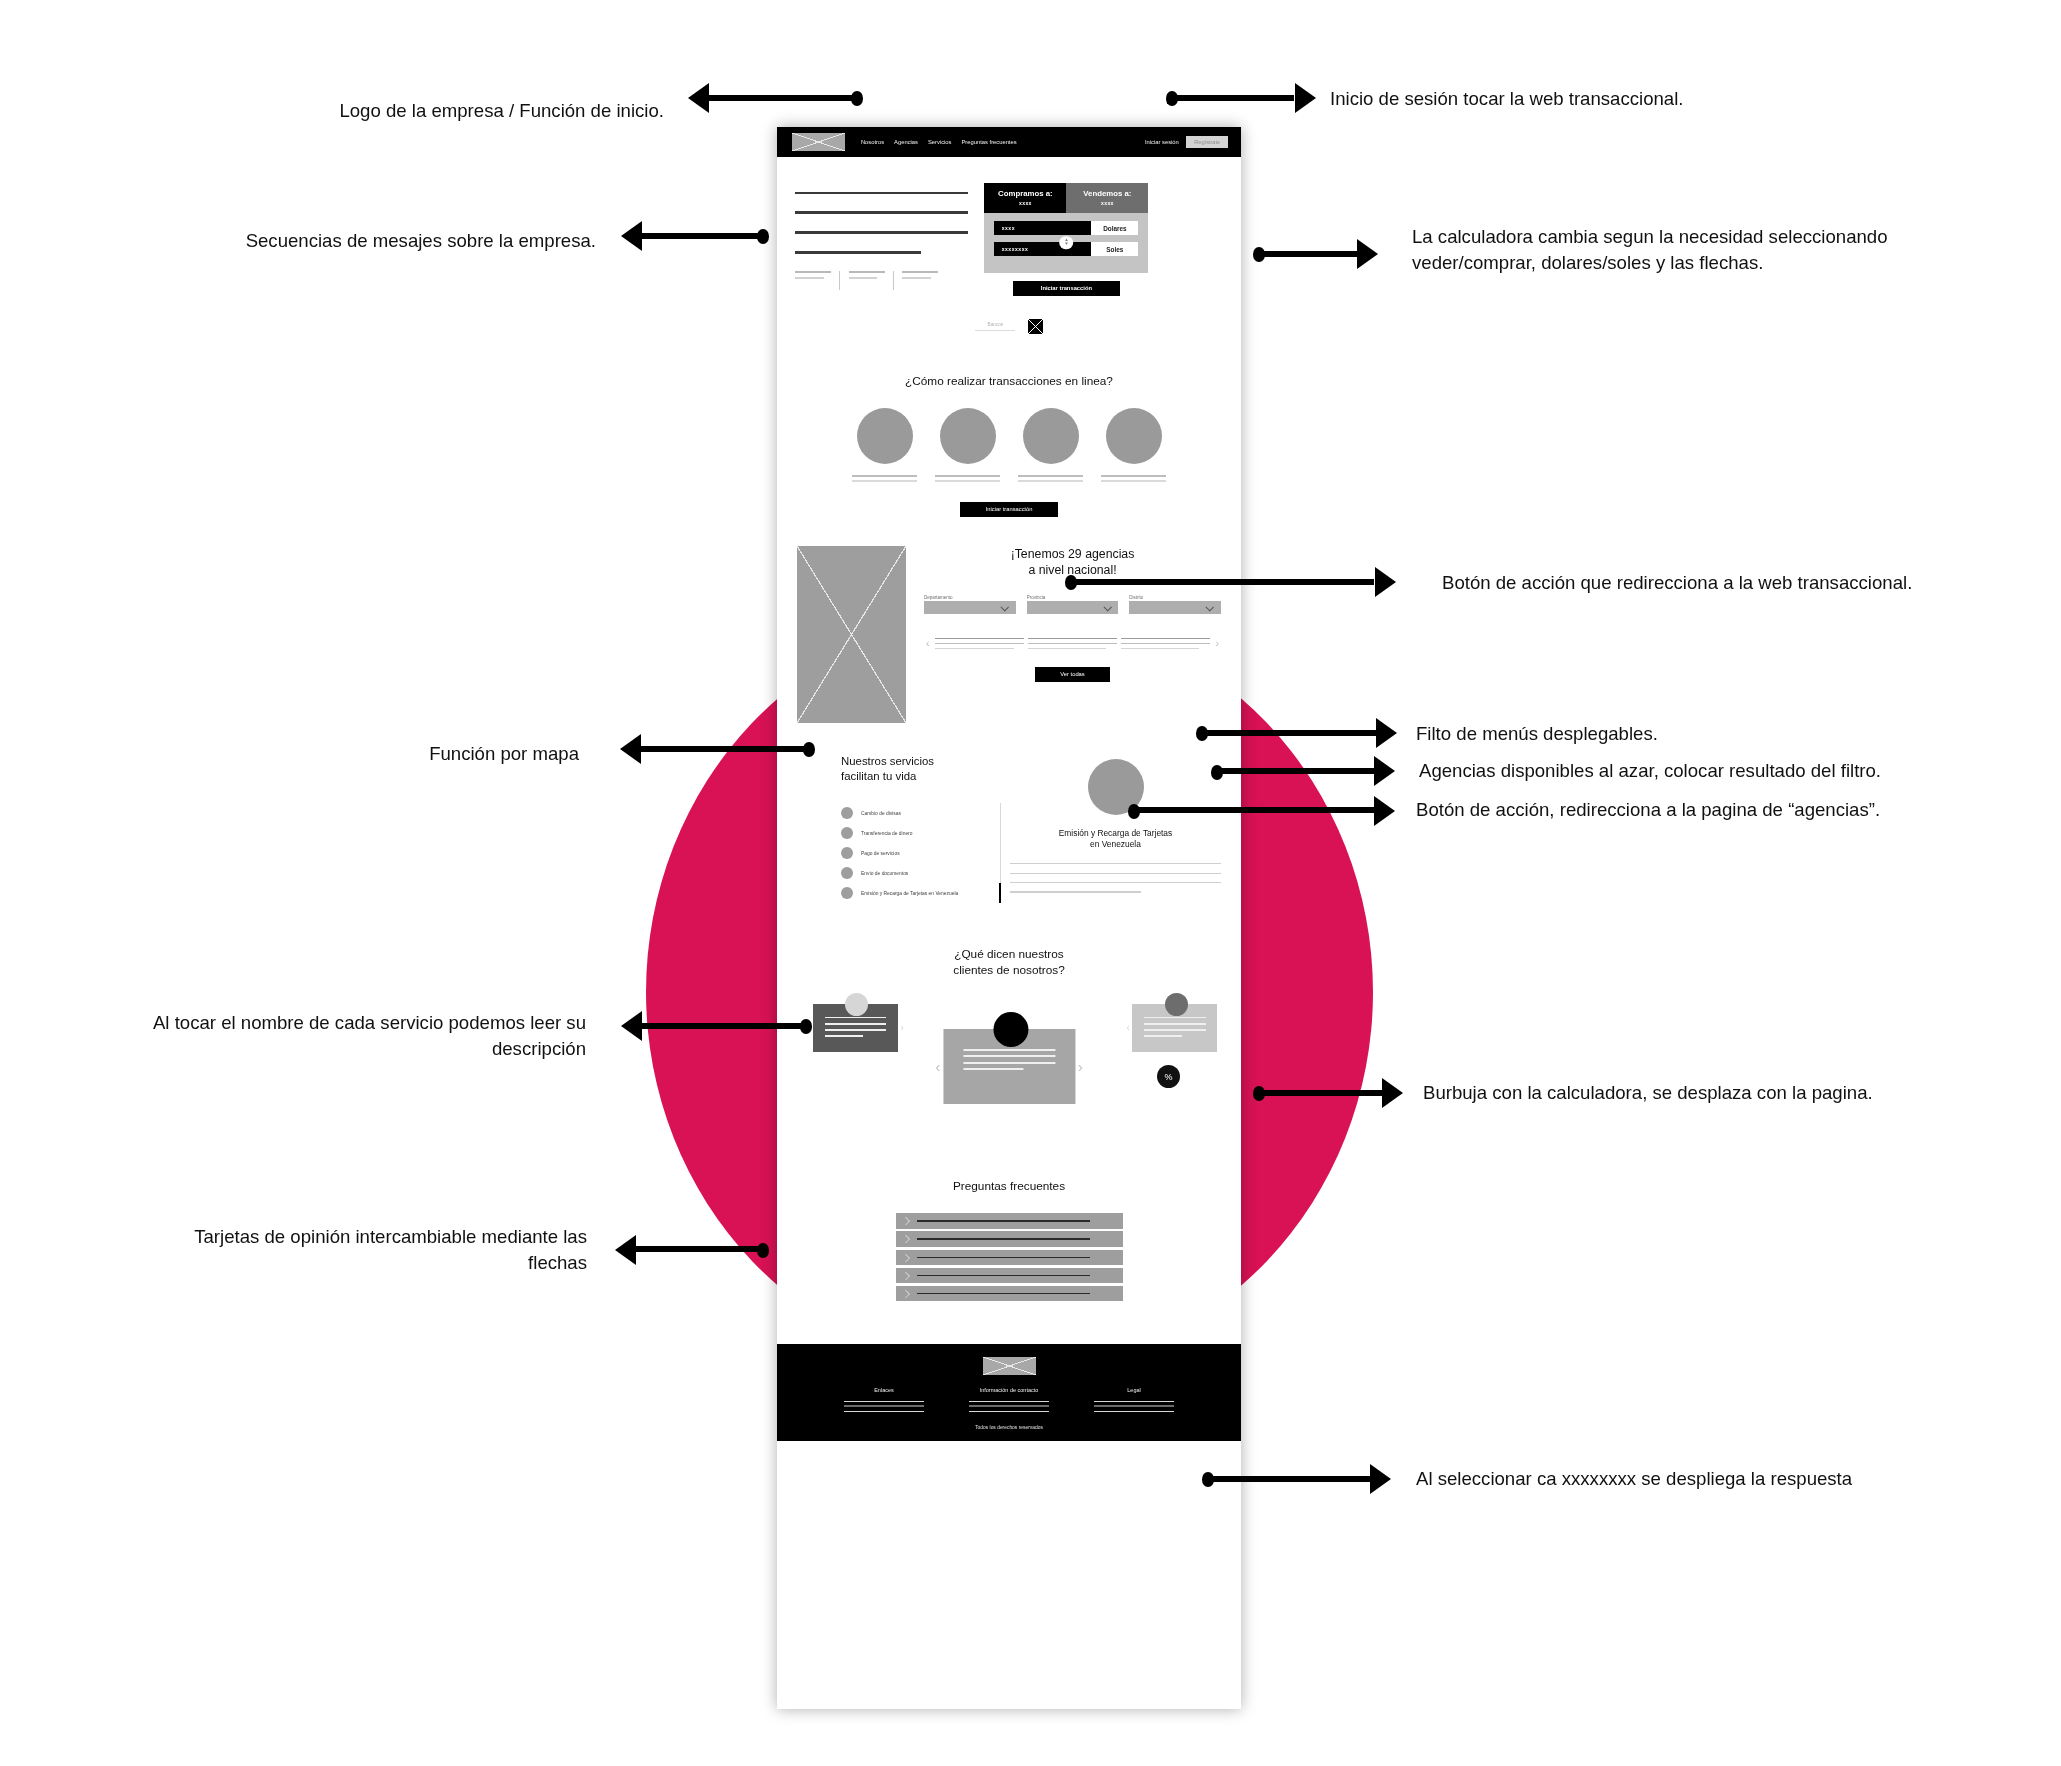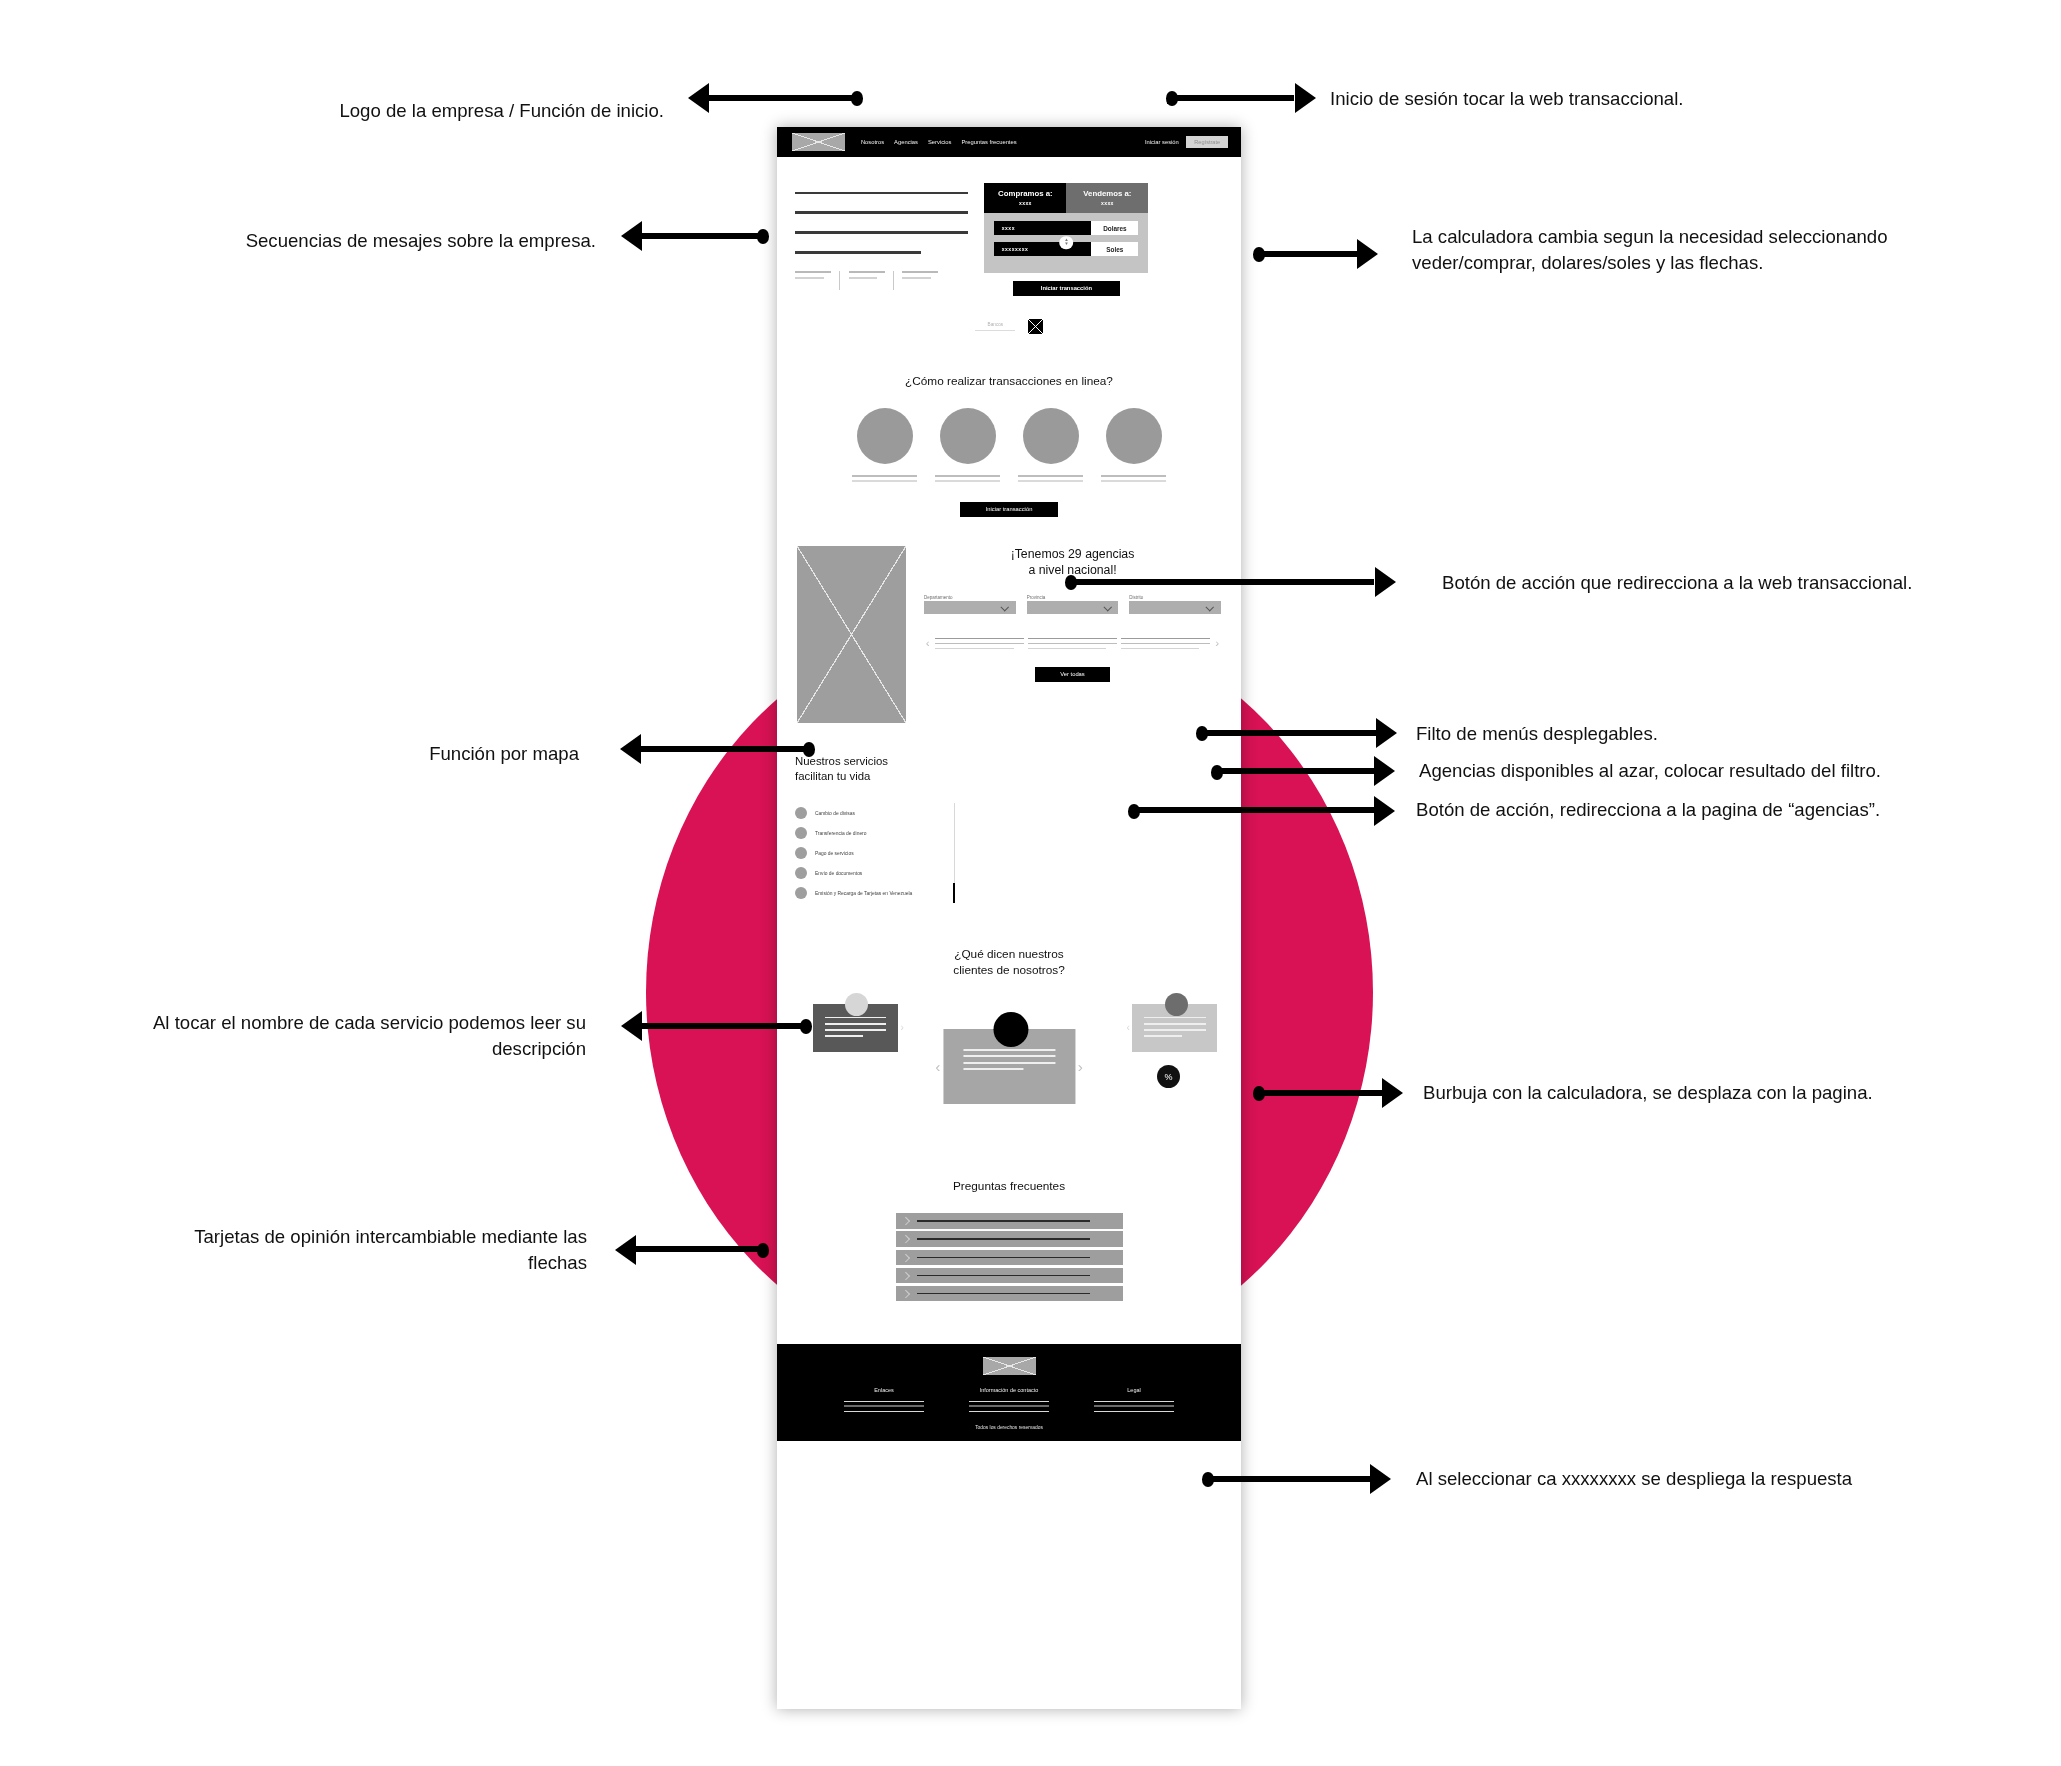--- a/index.html
+++ b/index.html
@@ -142,21 +142,21 @@
   .ag-cards { display:flex; align-items:center; margin-top: 23.6px; gap:3.6px; }
   .arrow-l, .arrow-r { font-size:11.8px; color:#bfbfbf; line-height:1; padding:0 1.8px; }
   .ag-card { flex:1; }
   .ag-card .a1 { height:1.7px; background:#9b9b9b; }
   .ag-card .a2 { height:1.3px; background:#bdbdbd; margin-top:3.6px; }
   .ag-card .a3 { height:1.3px; background:#d4d4d4; margin-top:3.6px; width:88%; }
   .ag-cta { width:75px; margin: 17.3px auto 0; }
 
   
   .services { display:flex; padding: 31px 20px 0 18px; gap: 9px; }
-  .sv-left { width: 160px; }
+  .sv-left { width: 160px; margin-left: 46px; }
   .sv-head { font-size:11.4px; line-height:1.3; color:#111; }
   .sv-list { margin-top: 20px; border-right: 1.4px solid #d8d8d8; padding-right:5.5px; }
   .sv-item { display:flex; align-items:center; gap:8.2px; height:20px; }
   .sv-item .dot { width:11.8px; height:11.8px; border-radius:50%; background:#9e9e9e; flex:0 0 auto; }
   .sv-item .nm { font-size:4.9px; color:#3f3f3f; white-space:nowrap; }
   .sv-item.active { border-right: 2.7px solid #000; margin-right:-6.8px; padding-right:4.1px; }
   .sv-right { flex:1; padding-top: 5.5px; }
   .sv-circ { width:56px; height:56px; border-radius:50%; background:#9a9a9a; margin: 0 auto; }
   .sv-sub { text-align:center; font-size:8.4px; line-height:1.35; color:#111; margin-top:12.7px; }
   .sv-lines { margin-top: 12.7px; }
@@ -419,20 +419,31 @@
           <div class="sv-item">
             <span class="dot"></span>
             <span class="nm">Envío de documentos</span>
           </div>
           <div class="sv-item active">
             <span class="dot"></span>
             <span class="nm">Emisión y Recarga de Tarjetas en Venezuela</span>
           </div>
         </div>
       </div>
+      <div class="sv-right">
+        <div class="sv-circ"></div>
+        <div class="sv-sub" style="white-space:pre-line">Emisión y Recarga de Tarjetas
+en Venezuela</div>
+        <div class="sv-lines">
+          <div></div>
+            <div></div>
+            <div></div>
+            <div></div>
+        </div>
+      </div>
     </div>
 
     <div class="bubble">%</div>
 
     <div class="testi">
       <div class="testi-title" style="white-space:pre-line">¿Qué dicen nuestros
 clientes de nosotros?</div>
       <div class="testi-wrap">
         <div class="tcard tc-left">
           <span class="tarr">‹</span>

